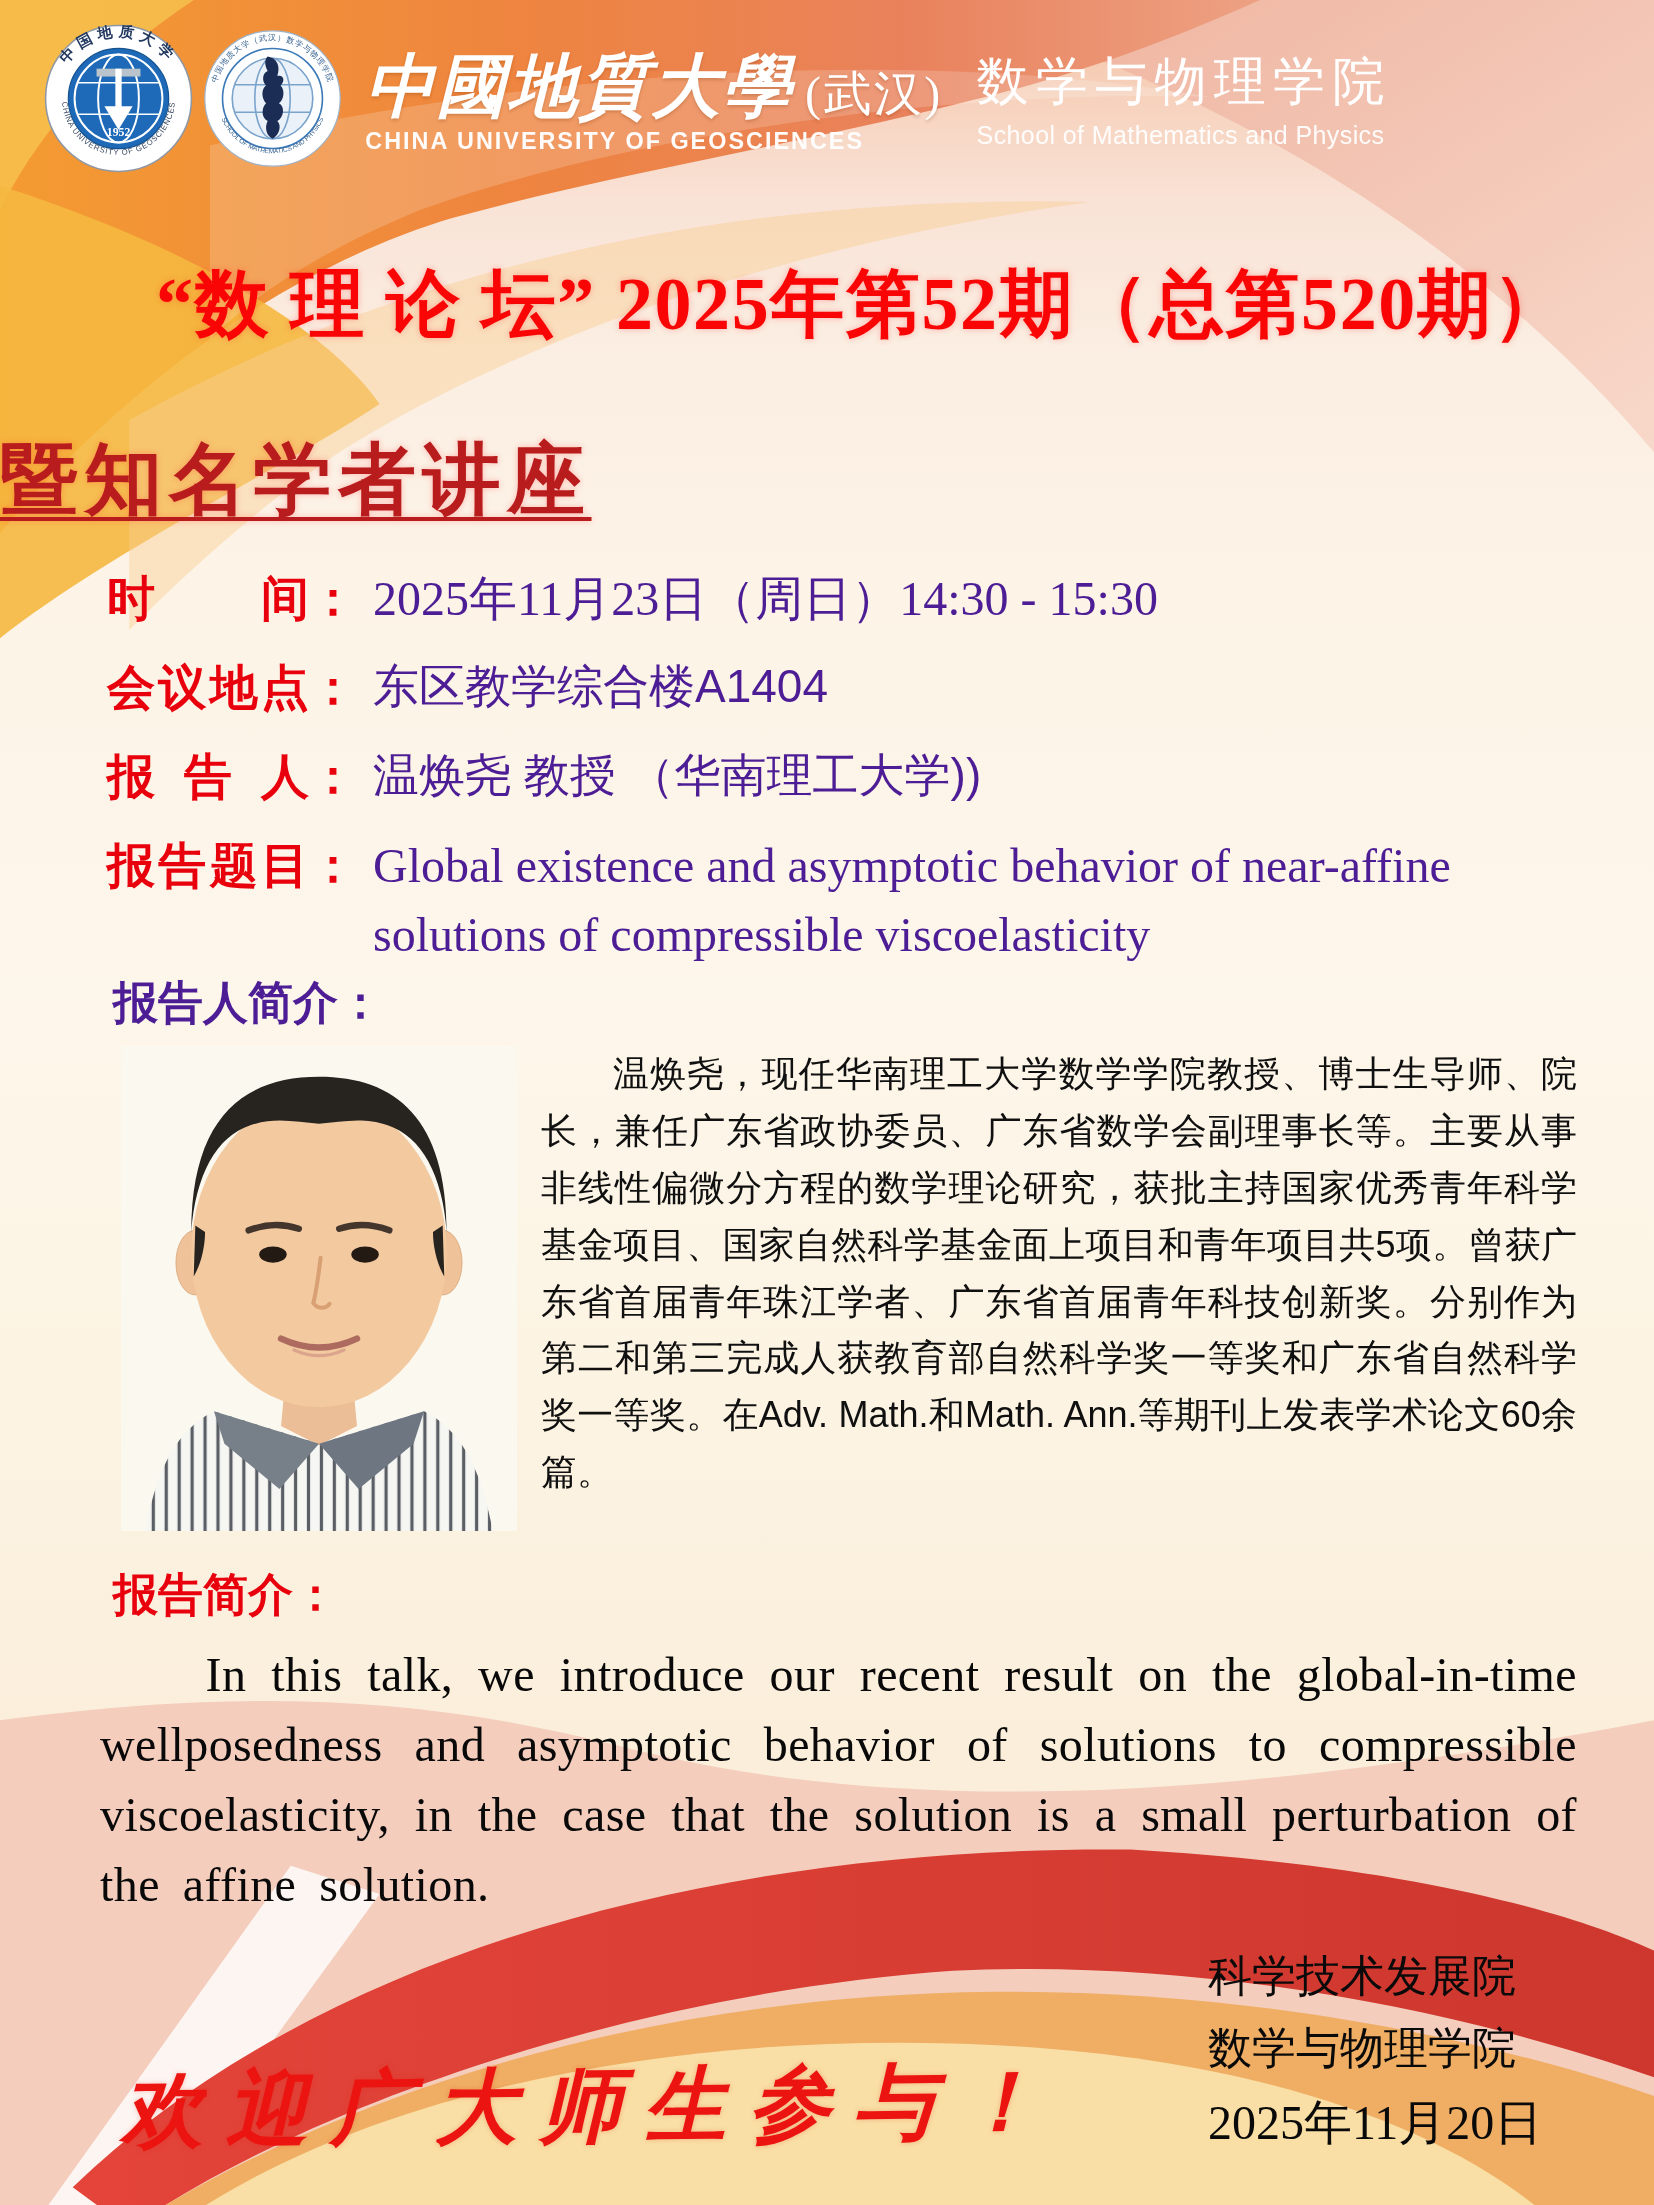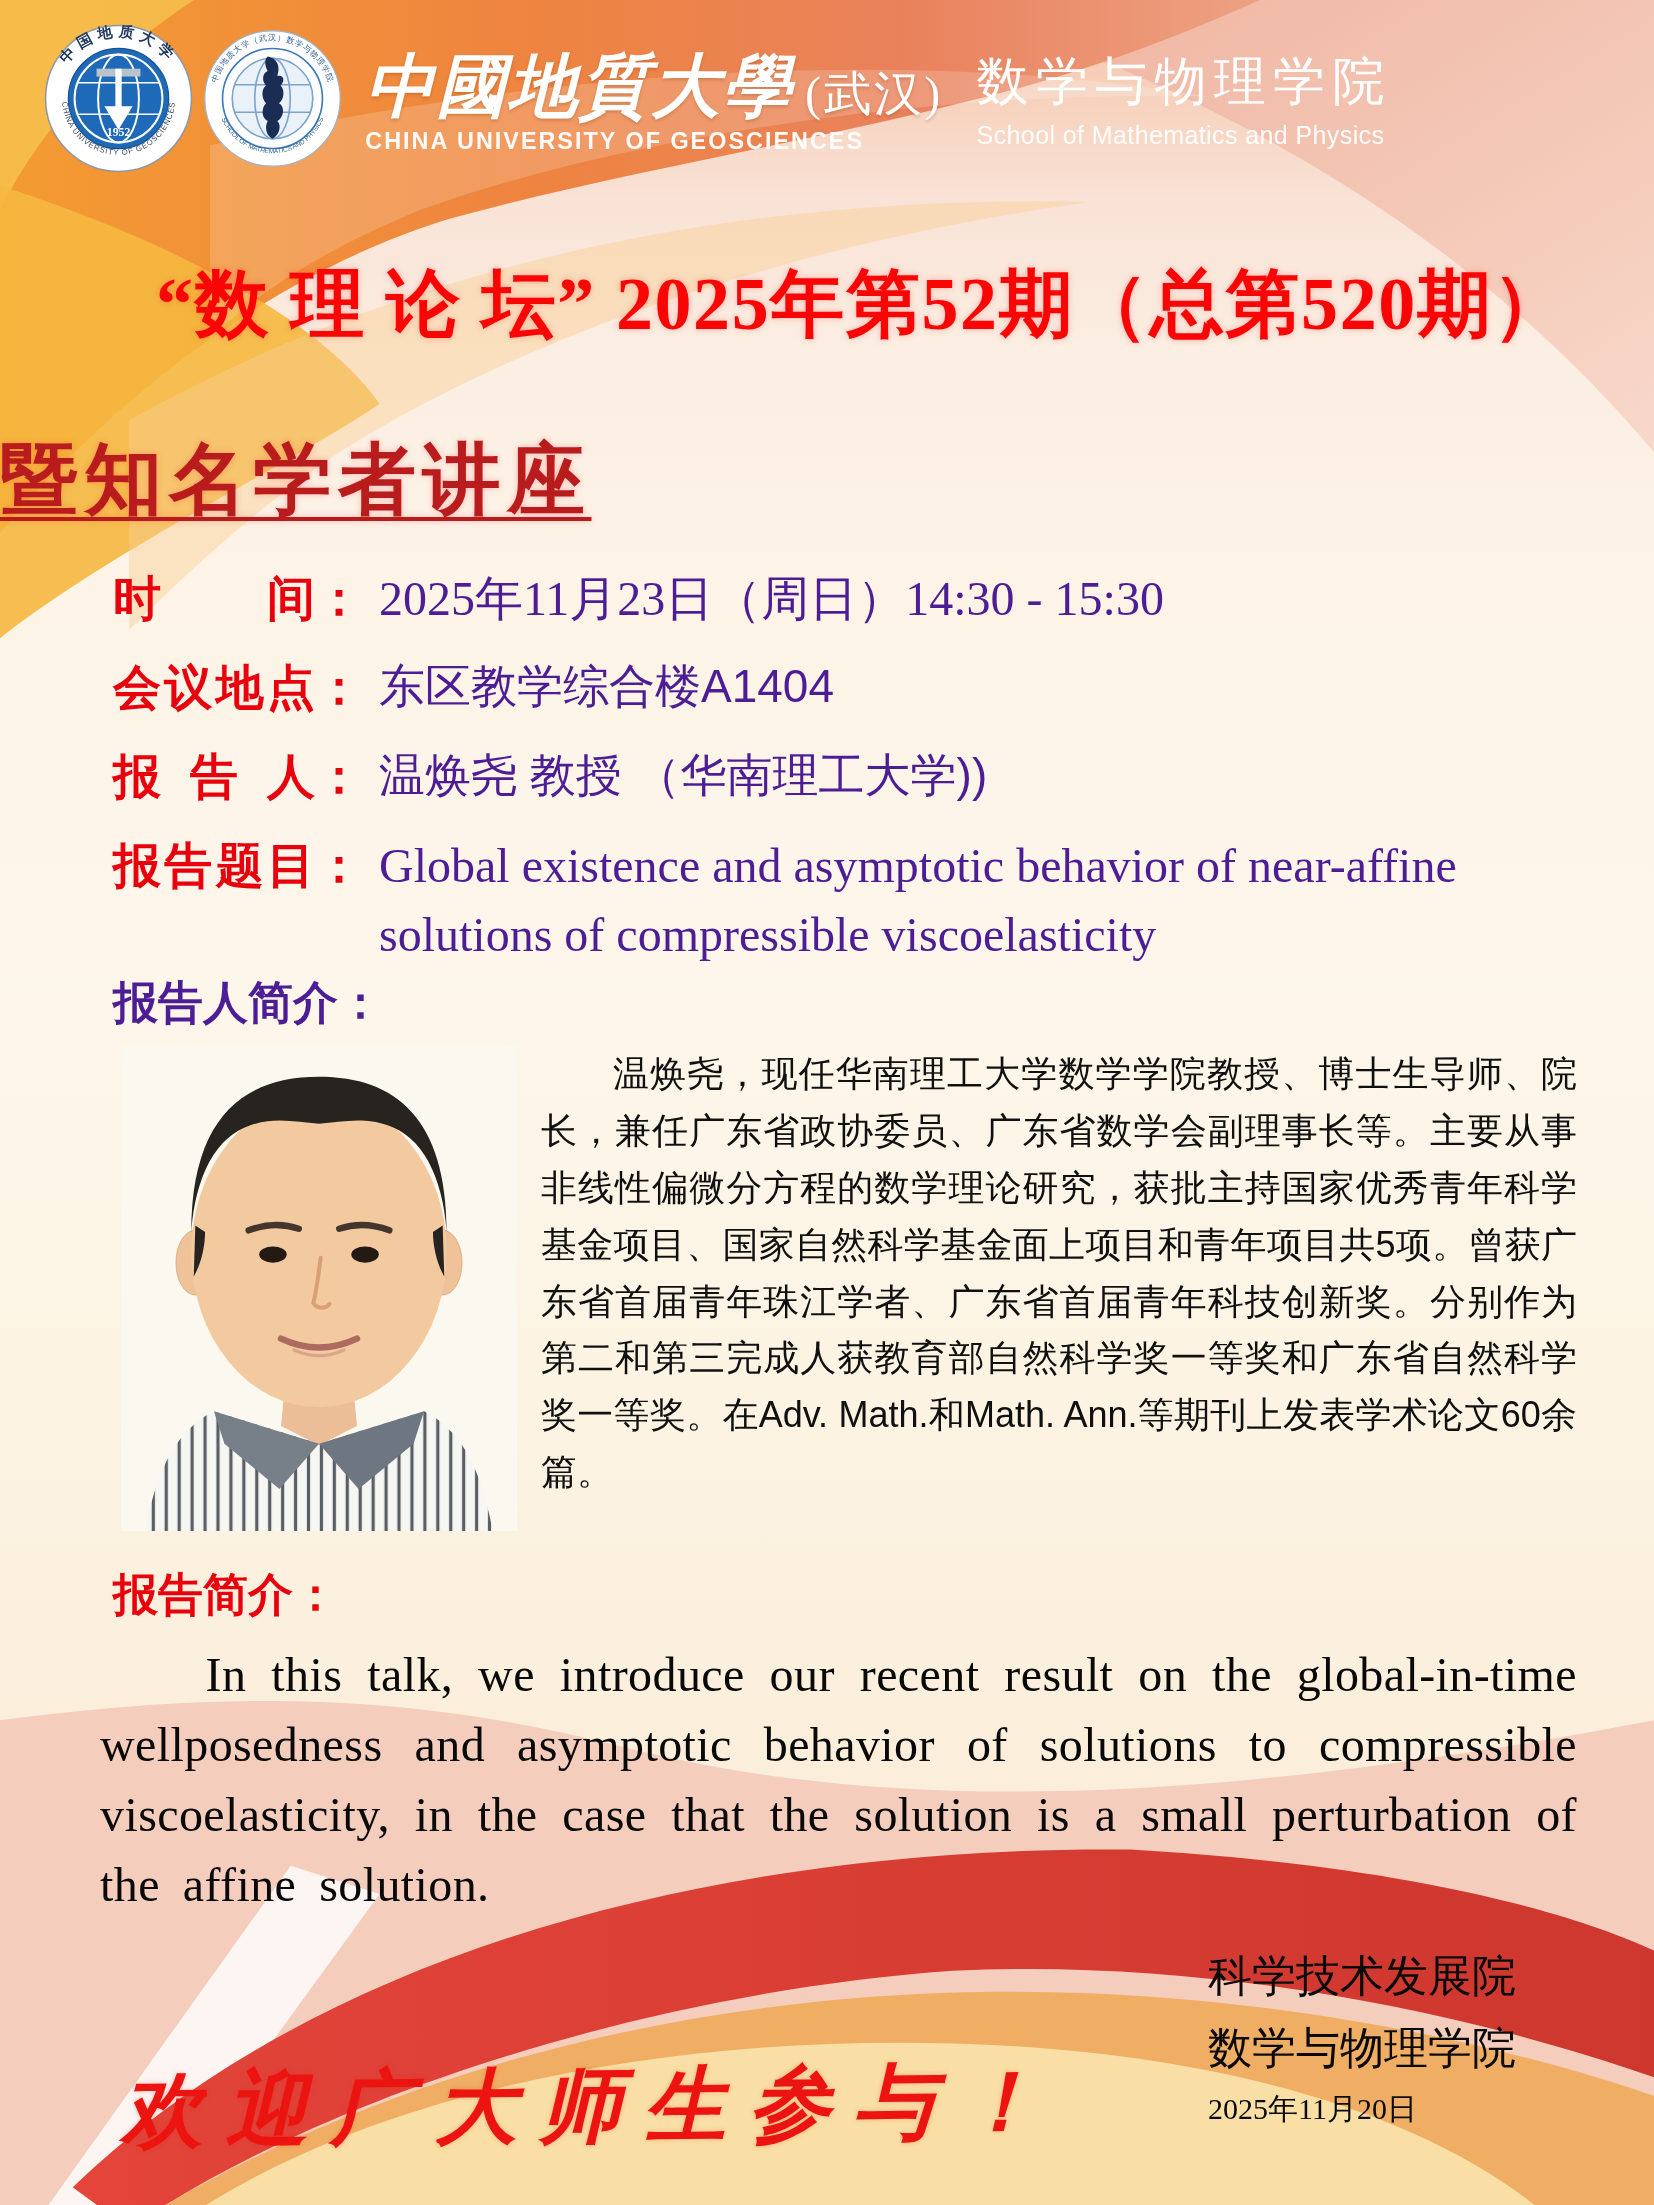--- a/index.html
+++ b/index.html
@@ -34,21 +34,21 @@
   
   .main-title{position:absolute;top:255px;left:0;width:100%;text-align:center;
     font-family:"Liberation Serif",serif;font-weight:700;font-size:74px;
     color:#fa0505;letter-spacing:1.6px;text-shadow:0 0 6.5px rgba(255,40,40,.30);padding-left:35px;}
   .sub-title{position:absolute;top:420px;left:0;width:100%;text-align:left;
     font-weight:700;font-size:78px;color:#b91c1c;letter-spacing:6.5px;
     text-decoration:underline;text-decoration-thickness:4px;text-underline-offset:11.3px;
     text-shadow:0 0 6.5px rgba(255,40,40,.28);margin-top:8px;}
 
   
-  .sec-info{position:absolute;top:565px;left:113px;right:74px;}
+  .sec-info{position:absolute;top:565px;left:107px;right:74px;}
   .info-row{display:flex;align-items:flex-start;margin-bottom:21px;}
   .info-label{flex:0 0 auto;color:#e8000d;font-weight:700;font-size:48px;
     line-height:1.42;white-space:nowrap;}
   .label-just{display:inline-block;width:202px;text-align:justify;text-align-last:justify;}
   .info-value{margin-left:16px;color:#4c1d95;font-size:48px;line-height:1.42;}
   .value-serif{font-family:"Liberation Serif",serif;font-size:48px;}
   .value-sans{font-family:"Liberation Sans",sans-serif;font-size:46px;}
 
   .sec-intro-label{position:absolute;top:973px;left:113px;
     color:#4c1d95;font-weight:700;font-size:45px;}
@@ -62,21 +62,21 @@
     text-align:justify;text-indent:2em;}
 
   
   .sec-abstract{position:absolute;top:1640px;left:100px;right:77px;
     font-family:"Liberation Serif",serif;font-size:48px;line-height:1.46;color:#090909;
     text-align:justify;text-indent:2.2em;word-spacing:.22em;letter-spacing:0.4px;}
 
   
   .sec-organizer{position:absolute;top:1940px;left:1208px;color:#0a0a0a;
     font-size:44px;line-height:1.64;}
-  .org-date{font-family:"Liberation Serif",serif;font-size:30px;}
+  .org-date{font-family:"Liberation Serif",serif;font-size:48px;}
   .sec-welcome{position:absolute;top:2052px;left:121px;color:#ec1410;
     font-family:"Liberation Serif",serif;font-weight:700;font-style:italic;
     font-size:82px;letter-spacing:22.6px;transform:rotate(-.6deg);
     text-shadow:0 0 4.8px rgba(230,30,20,.25);white-space:nowrap;}
 </style>
 </head>
 <body>
 
 <div class="page">
 

